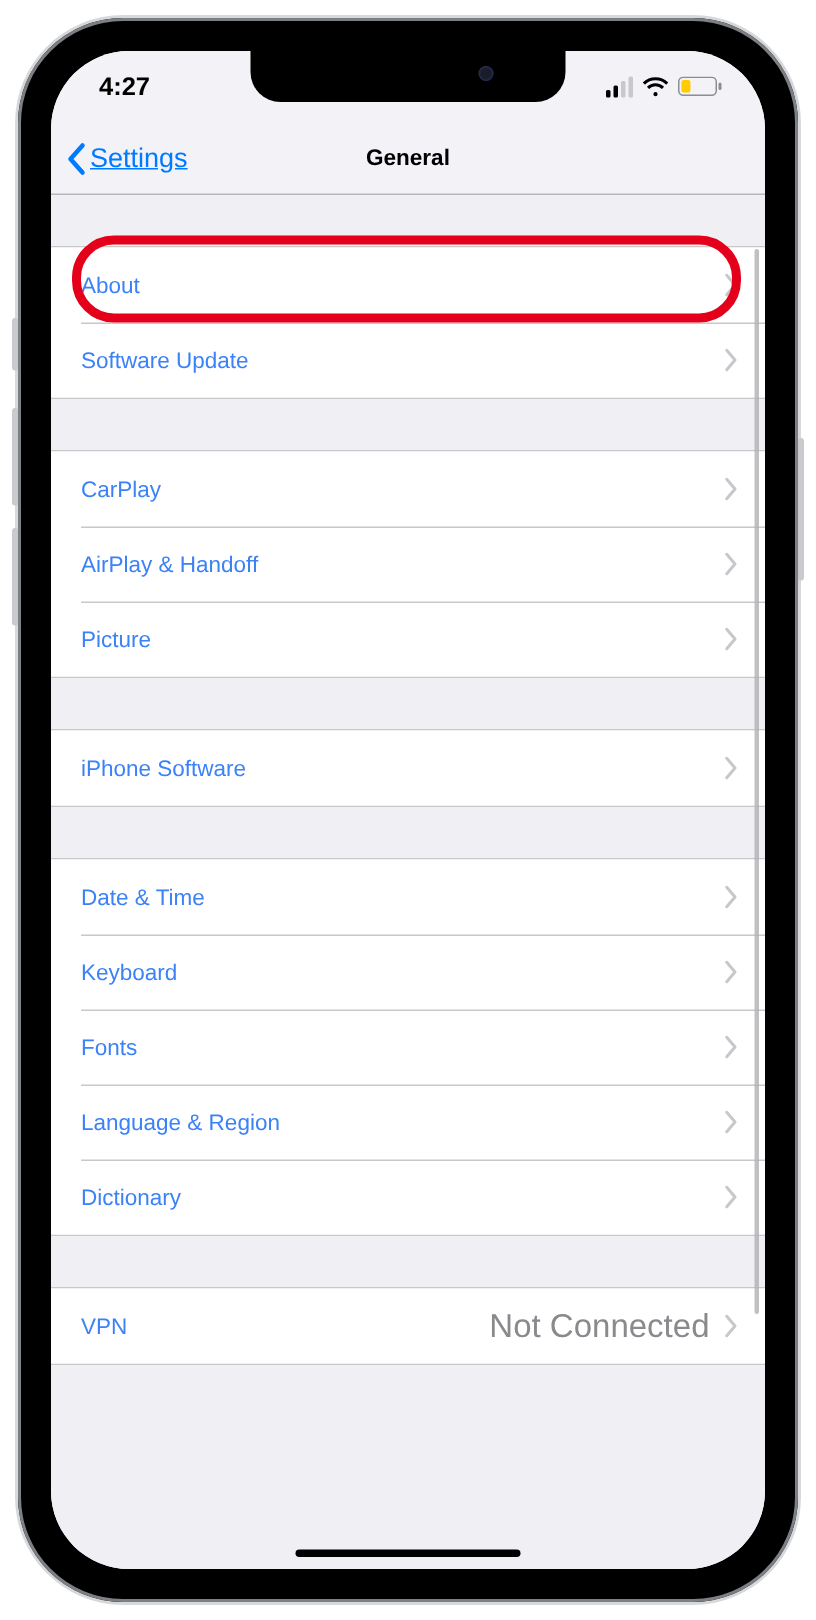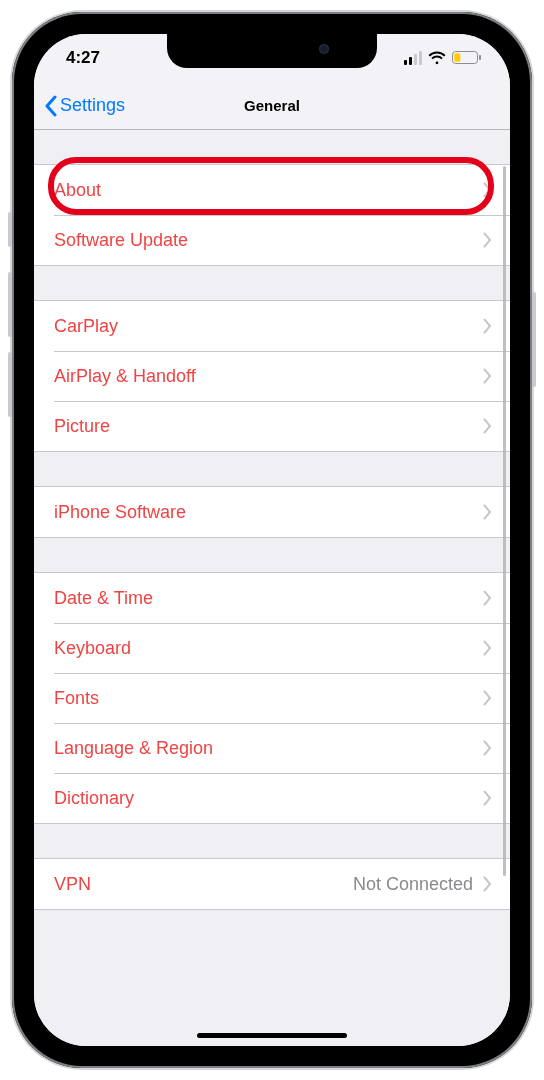--- a/index.html
+++ b/index.html
@@ -95,20 +95,21 @@
   }
   .back {
     position: absolute;
     left: 10px;
     top: 0; bottom: 0;
     display: flex;
     align-items: center;
     color: #007aff;
     font-size: 18px;
     gap: 3px;
+    text-decoration: underline;
   }
   .nav-title { font-size: 15px; font-weight: 600; color:#000; }
 
   
   .content {
     flex: 1;
     overflow: hidden;
     background: #efeff4;
     position: relative;
   }
@@ -127,22 +128,22 @@
     position: relative;
     background:#fff;
   }
   .row + .row::before{
     content:"";
     position:absolute;
     left:20px; right:0; top:0;
     height:0.5px;
     background:#c7c7cc;
   }
-  .row .label { font-size: 18px; color:#ef4444;text-align:right; }
-  .row .value { font-size: 18px; color:#8a8a8e; margin-left:auto; margin-right:10px; }
+  .row .label { font-size: 15px; color:#3b82f6;text-align:right; }
+  .row .value { font-size: 22px; color:#8a8a8e; margin-left:auto; margin-right:10px; }
   .chev { color:#c7c7cc; }
 
   
   .highlight-ring{
     position:absolute;
     border: 6px solid #e4001a;
     border-radius: 28px;
     pointer-events:none;
     z-index:5;
     left:14px; right:16px;

